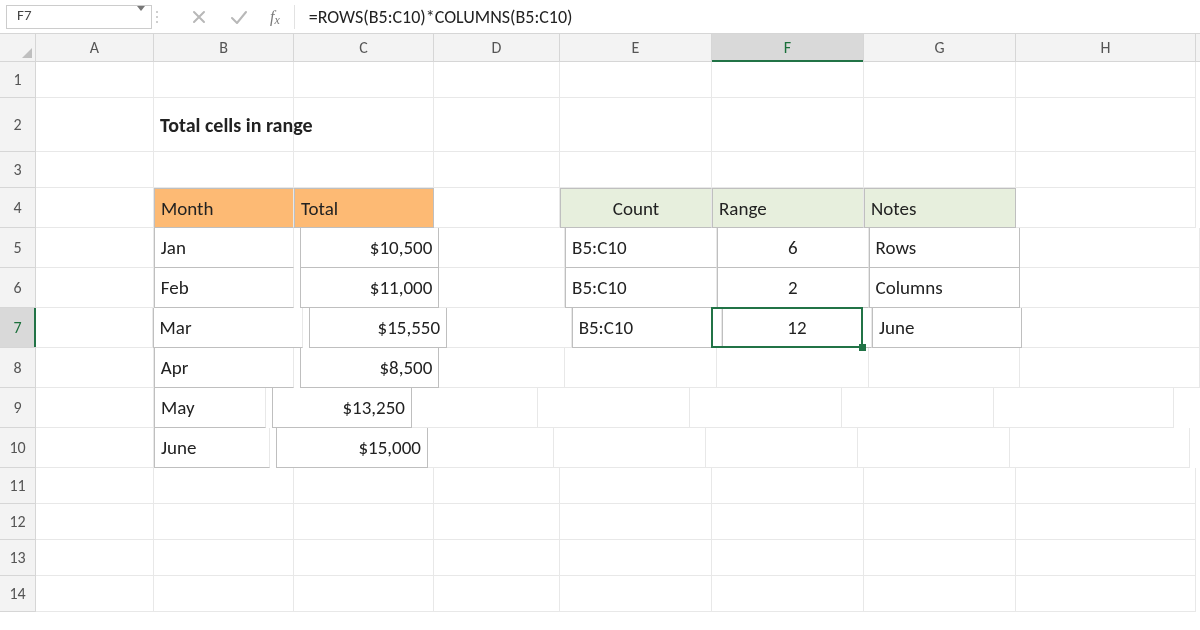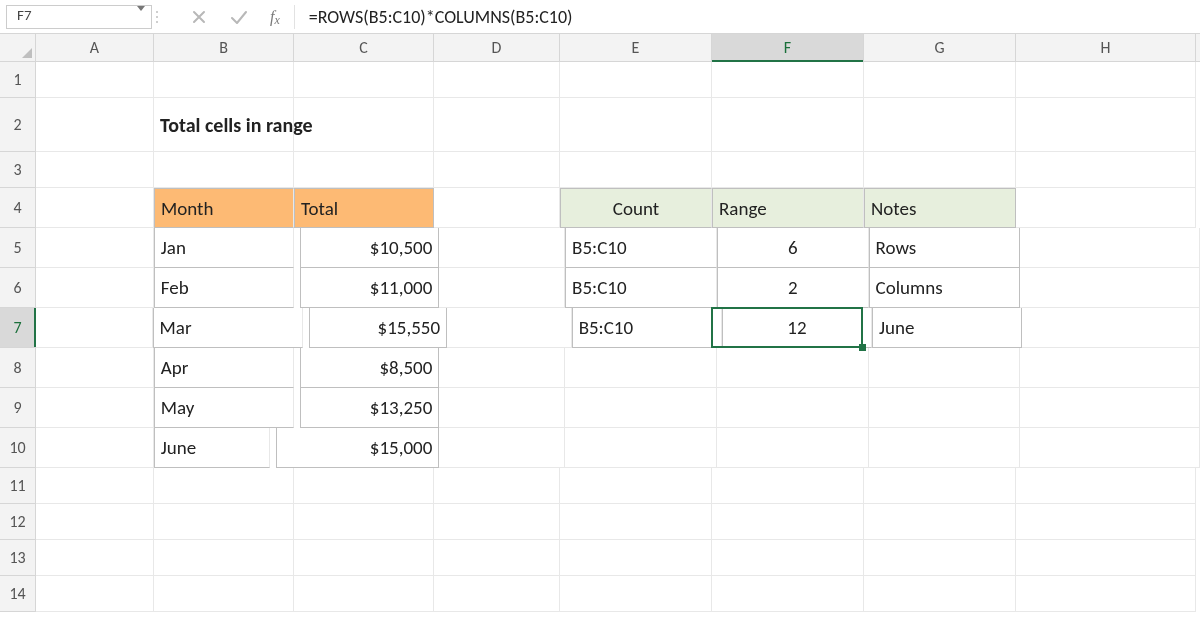--- a/index.html
+++ b/index.html
@@ -283,33 +283,33 @@
       <div class="cell right tb-border-left tb-border-bottom tb-border-right" style="width:140px">$8,500</div>
       <div class="cell" style="width:126px"></div>
       <div class="cell" style="width:152px"></div>
       <div class="cell" style="width:152px"></div>
       <div class="cell" style="width:152px"></div>
       <div class="cell" style="width:180px"></div>
     </div>
 
     <div class="row" style="height:40px">
       <div class="cell" style="width:118px"></div>
-      <div class="cell tb-border-left tb-border-bottom" style="width:140px">May</div>
+      <div class="cell tb-border-left tb-border-bottom" style="width:112px">May</div>
       <div class="cell right tb-border-left tb-border-bottom tb-border-right" style="width:140px">$13,250</div>
       <div class="cell" style="width:126px"></div>
       <div class="cell" style="width:152px"></div>
       <div class="cell" style="width:152px"></div>
       <div class="cell" style="width:152px"></div>
       <div class="cell" style="width:180px"></div>
     </div>
 
     <div class="row" style="height:40px">
       <div class="cell" style="width:118px"></div>
       <div class="cell tb-border-left tb-border-bottom" style="width:116px">June</div>
-      <div class="cell right tb-border-left tb-border-bottom tb-border-right" style="width:164px">$15,000</div>
+      <div class="cell right tb-border-left tb-border-bottom tb-border-right" style="width:152px">$15,000</div>
       <div class="cell" style="width:126px"></div>
       <div class="cell" style="width:152px"></div>
       <div class="cell" style="width:152px"></div>
       <div class="cell" style="width:152px"></div>
       <div class="cell" style="width:180px"></div>
     </div>
 
     <div class="row" style="height:36px">
       <div class="cell" style="width:118px"></div>
         <div class="cell" style="width:140px"></div>

